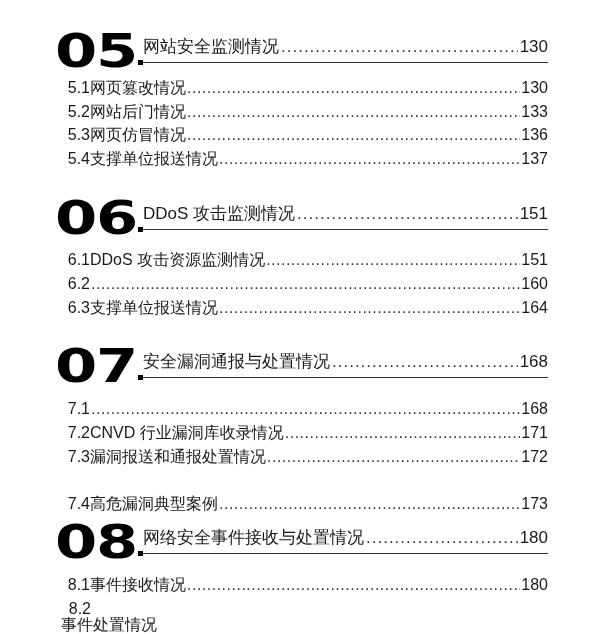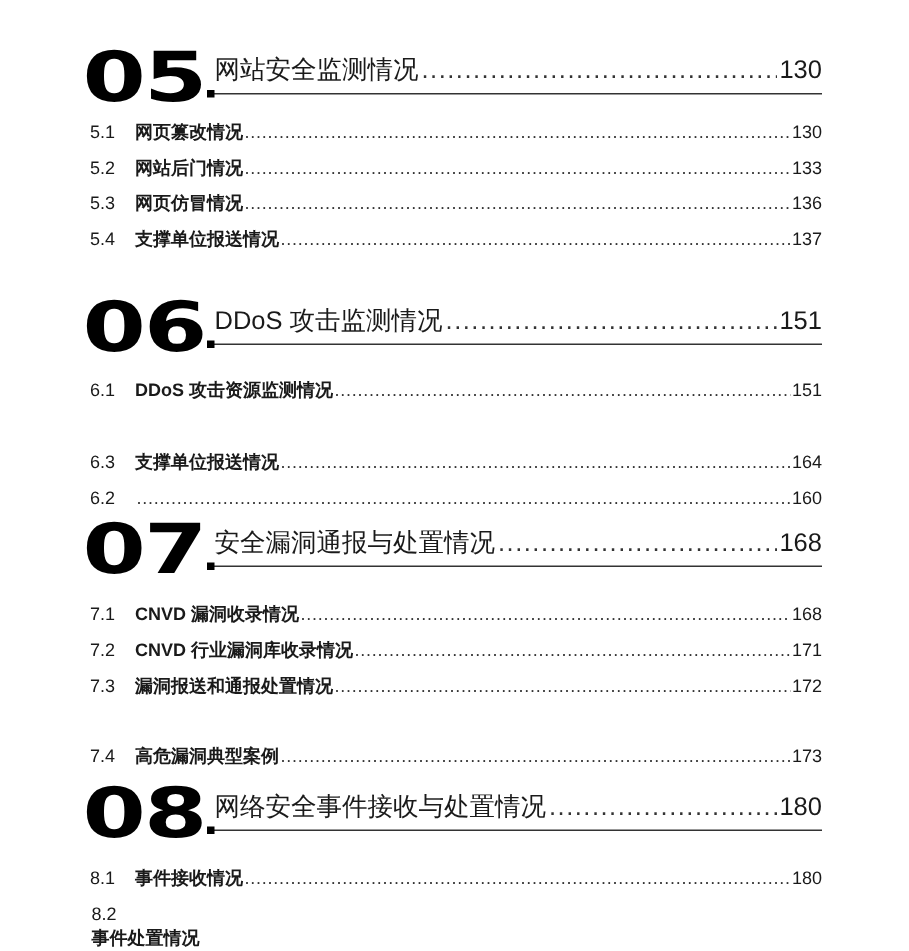--- a/index.html
+++ b/index.html
@@ -25,24 +25,24 @@
   }
   .ch-page { white-space: nowrap; }
   .ch-rule {
     position: absolute; left: 138px; top: 34px; width: 410px; height: 1px; background: #333;
   }
   .ch-marker {
     position: absolute; left: 138px; top: 32px; width: 5px; height: 5px; background: #000;
   }
   .entry {
     position: absolute; left: 60px; width: 488px; display: flex; align-items: baseline;
-    font-size: 12px; line-height: 16px;
+    font-size: 16px; line-height: 16px; text-align: right;
   }
   .en-num { width: 30px; flex: none; }
-  .en-title { white-space: nowrap; font-weight: bold; }
+  .en-title { white-space: nowrap; }
   .en-dots {
     flex: 1; overflow: hidden; white-space: nowrap; margin: 0 1px; color: #333; letter-spacing: 0.5px;
   }
   .en-page { white-space: nowrap; }
 </style>
 </head>
 <body>
 
 <div class="chapter" style="top:28px;">
   <div class="ch-num">05</div>
@@ -88,21 +88,21 @@
   </div>
   <div class="ch-rule"></div>
   <div class="ch-marker"></div>
 </div>
 <div class="entry" style="top:252px;">
   <span class="en-num">6.1</span>
   <span class="en-title">DDoS 攻击资源监测情况</span>
   <span class="en-dots">................................................................................................................................................................</span>
   <span class="en-page">151</span>
 </div>
-<div class="entry" style="top:276px;margin-top:48px;">
+<div class="entry" style="top:276px;">
   <span class="en-num">6.2</span>
   <span class="en-dots">................................................................................................................................................................</span>
   <span class="en-page">160</span>
 </div>
 <div class="entry" style="top:300px;">
   <span class="en-num">6.3</span>
   <span class="en-title">支撑单位报送情况</span>
   <span class="en-dots">................................................................................................................................................................</span>
   <span class="en-page">164</span>
 </div>
@@ -112,21 +112,20 @@
   <div class="ch-head">
     <span class="ch-title">安全漏洞通报与处置情况</span>
     <span class="ch-dots">................................................................................................................................................................</span>
     <span class="ch-page">168</span>
   </div>
   <div class="ch-rule"></div>
   <div class="ch-marker"></div>
 </div>
 <div class="entry" style="top:401px;">
   <span class="en-num">7.1</span>
-  <span class="en-title">CNVD 漏洞收录情况</span>
   <span class="en-dots">................................................................................................................................................................</span>
   <span class="en-page">168</span>
 </div>
 <div class="entry" style="top:425px;">
   <span class="en-num">7.2</span>
   <span class="en-title">CNVD 行业漏洞库收录情况</span>
   <span class="en-dots">................................................................................................................................................................</span>
   <span class="en-page">171</span>
 </div>
 <div class="entry" style="top:449px;">

